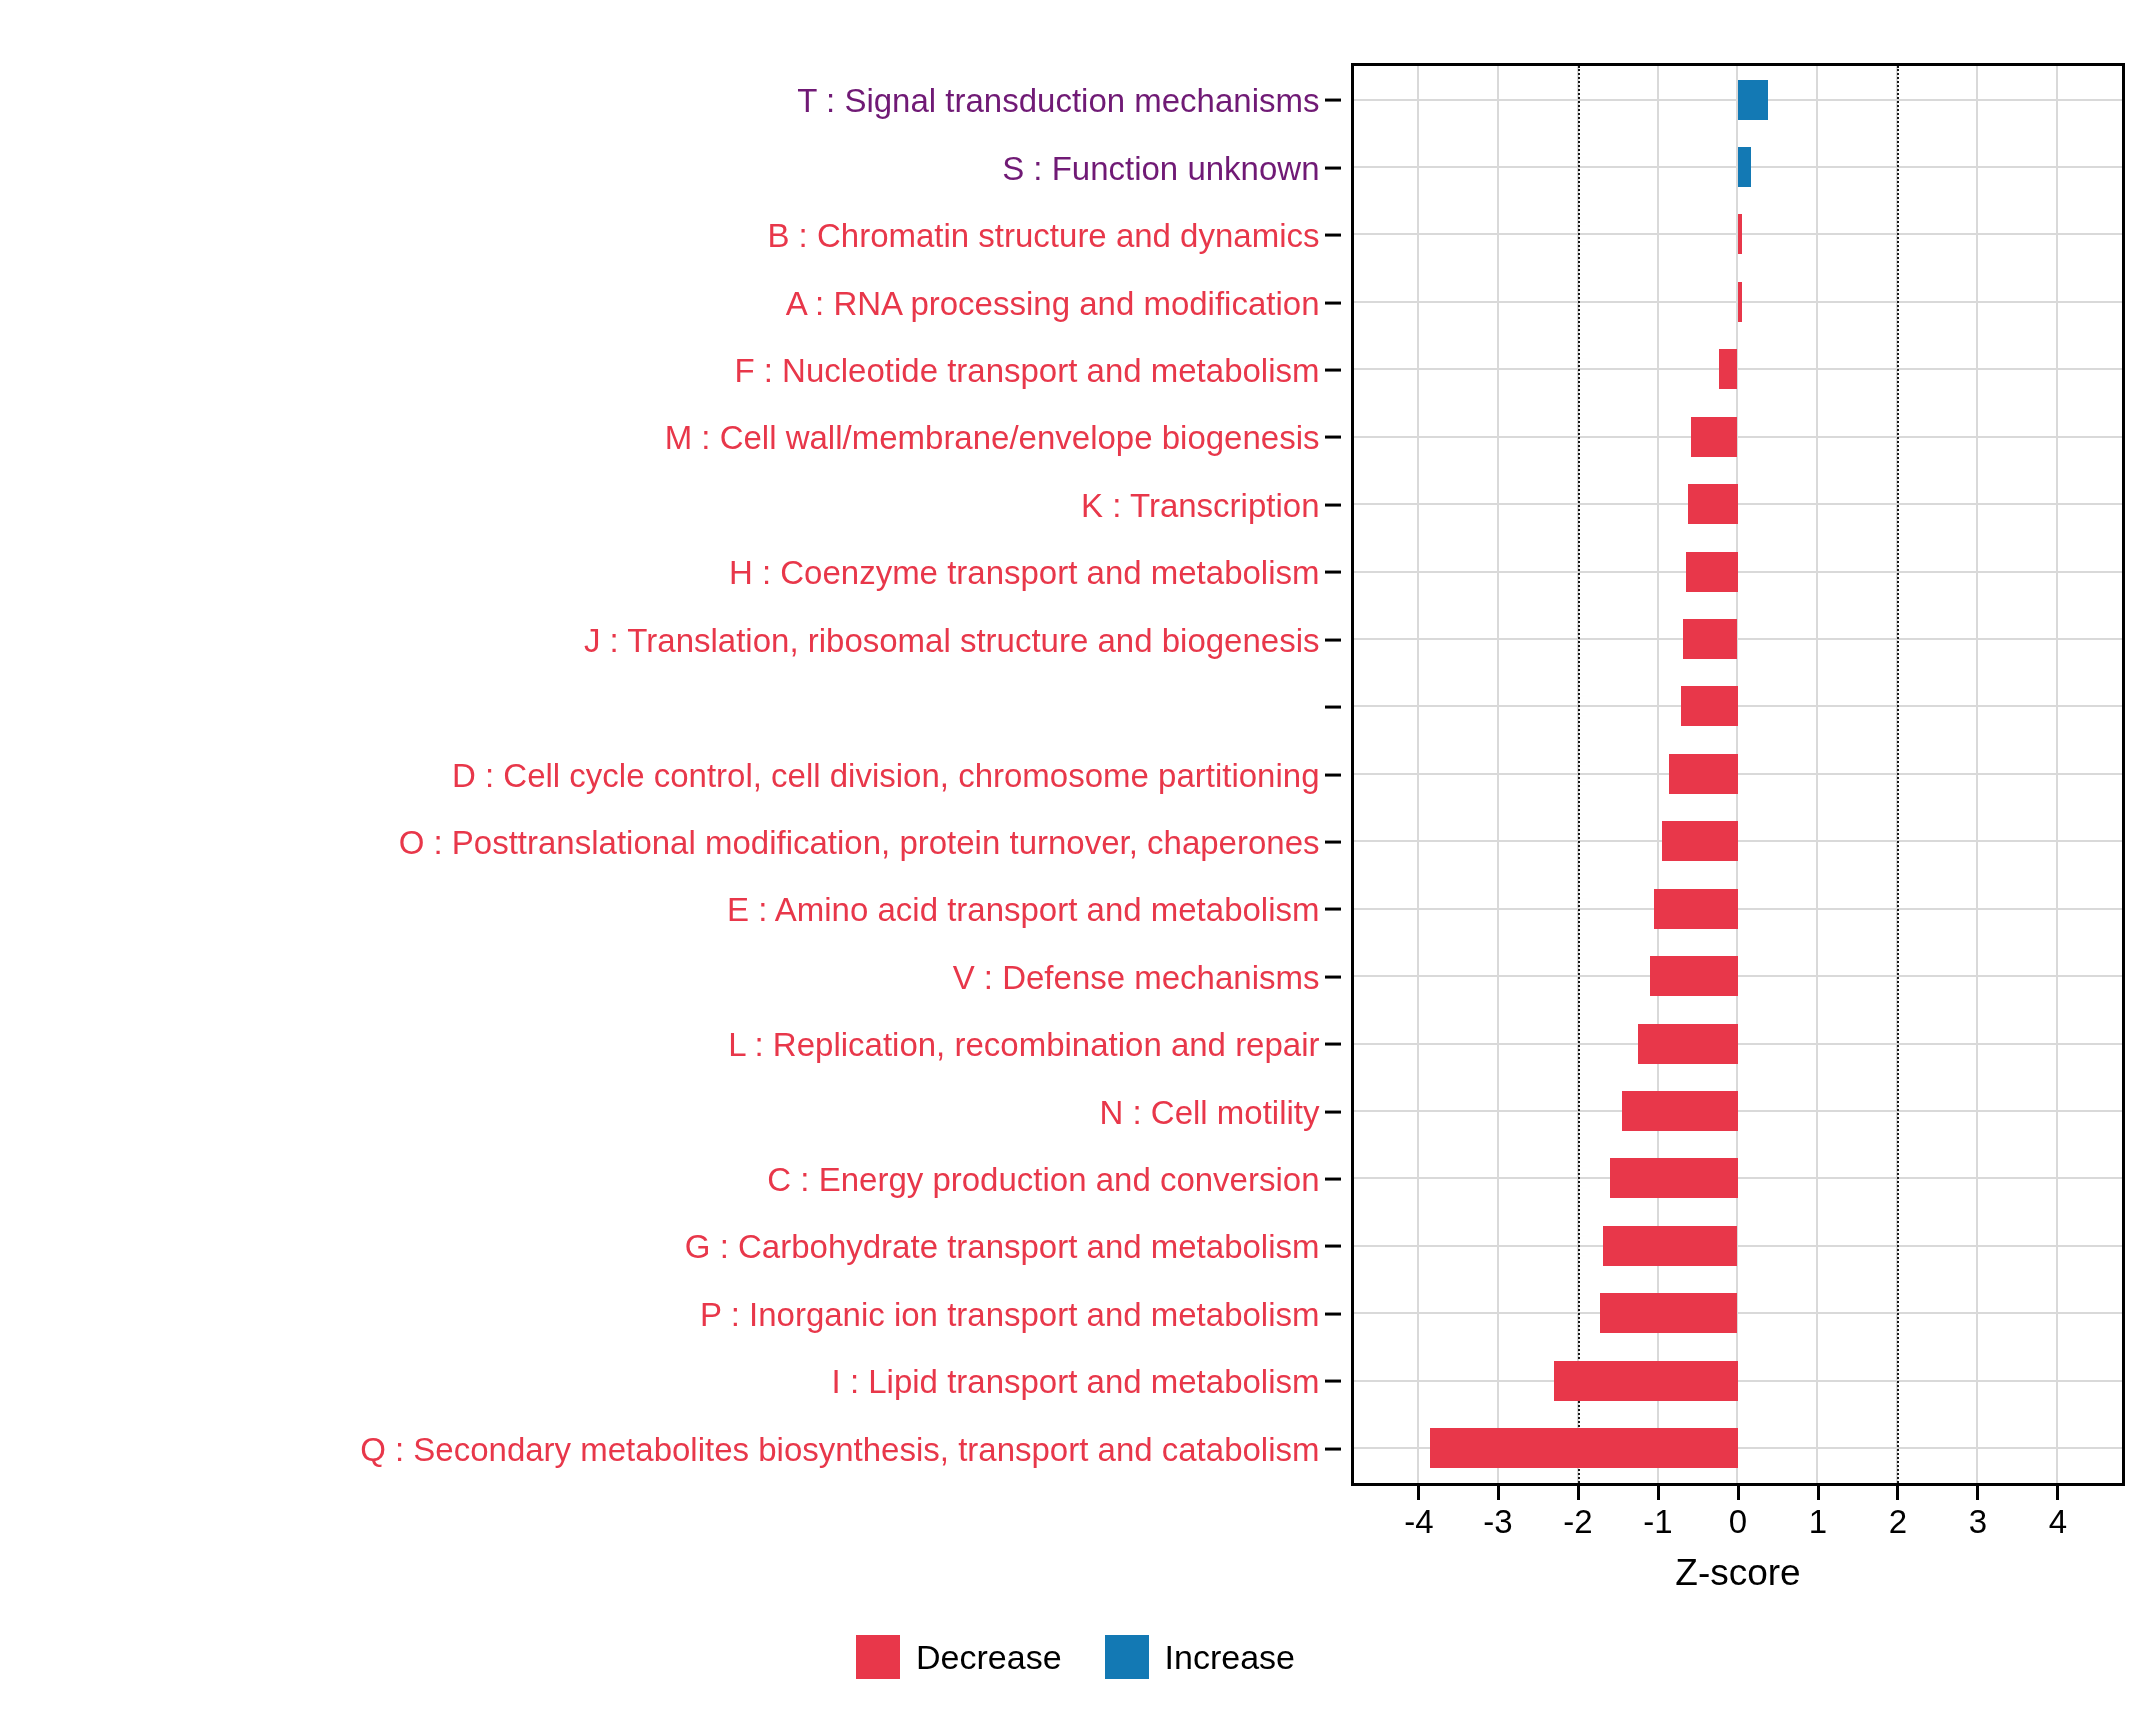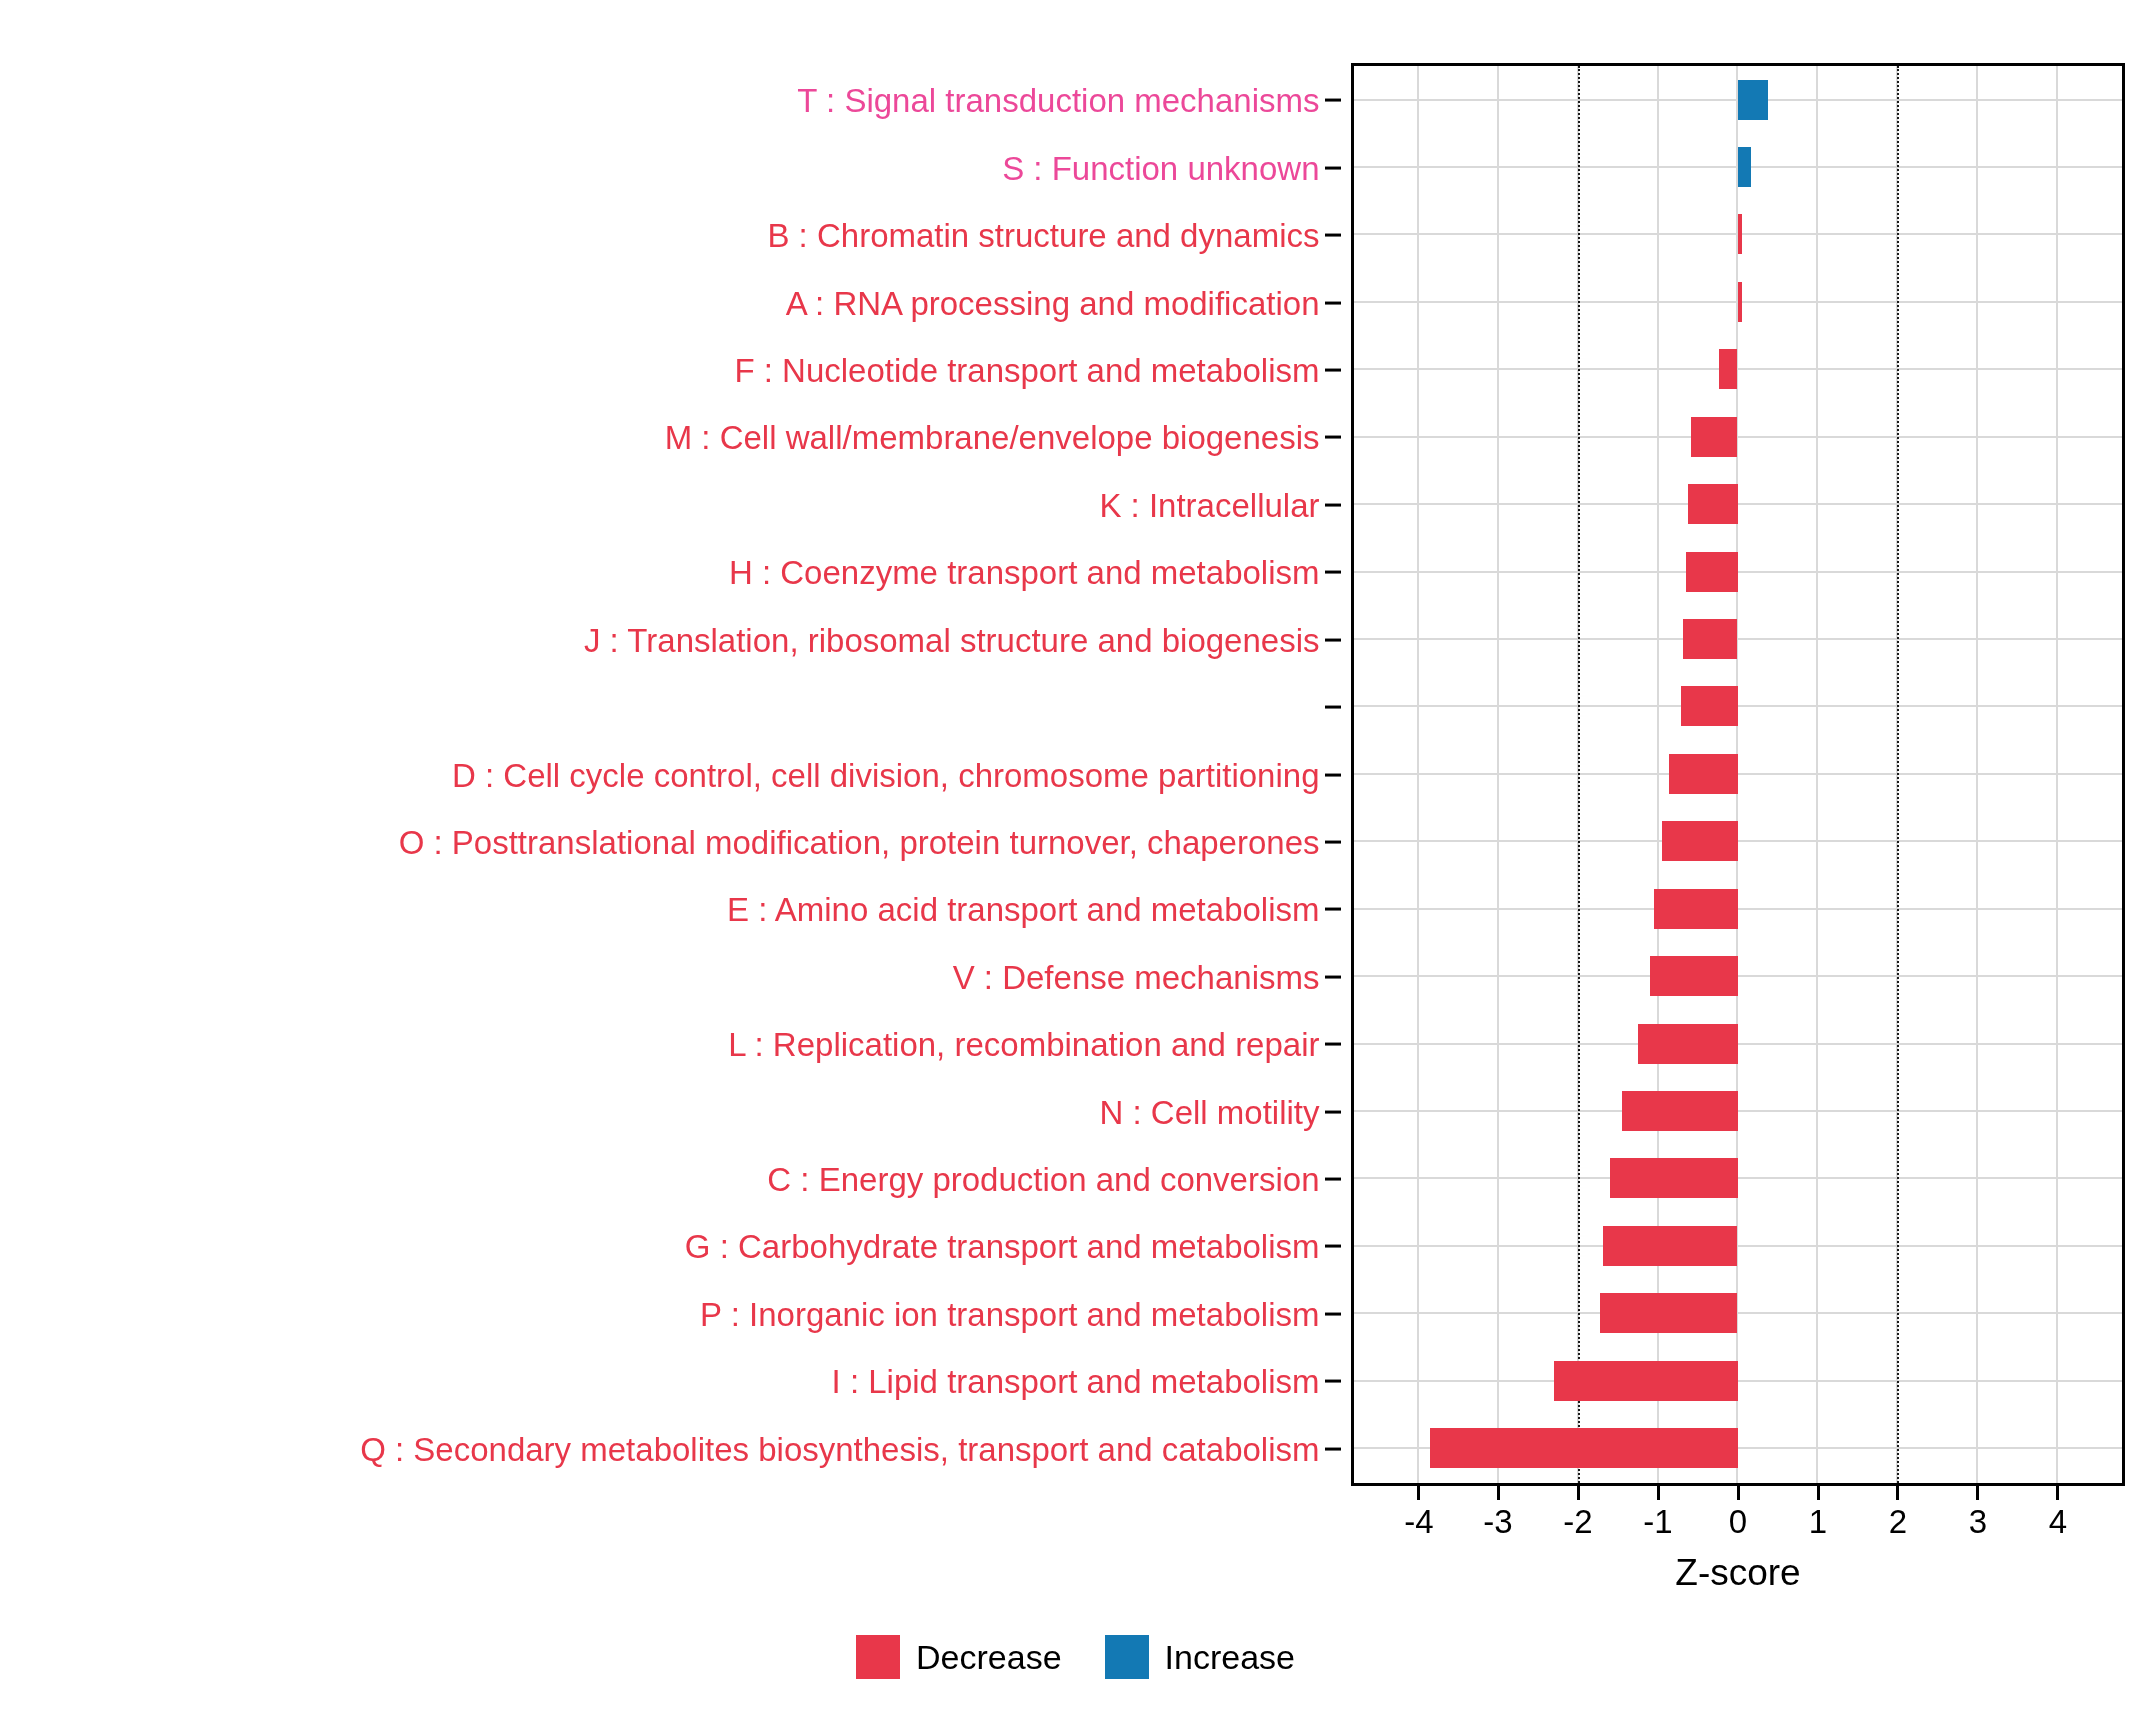--- a/index.html
+++ b/index.html
@@ -79,21 +79,21 @@
   .ylabel {
     position: absolute;
     right: 21.5px;
     transform: translateY(-50%);
     font-size: 33px;
     line-height: 1;
     white-space: nowrap;
     text-align: right;
   }
   .ylabel.dec { color: #e8374a; }
-  .ylabel.inc { color: #ec4899; }
+  .ylabel.inc { color: #701a75; }
   .tickmark {
     position: absolute;
     right: 0;
     width: 16px;
     height: 2.9px;
     background: #000000;
     transform: translateY(-50%);
   }
 
   
@@ -170,21 +170,21 @@
       <div class="ylabel inc" style="top: 105px;">S : Function unknown</div>
       <div class="tickmark" style="top: 105px;"></div>
       <div class="ylabel dec" style="top: 172px;">B : Chromatin structure and dynamics</div>
       <div class="tickmark" style="top: 172px;"></div>
       <div class="ylabel dec" style="top: 240px;">A : RNA processing and modification</div>
       <div class="tickmark" style="top: 240px;"></div>
       <div class="ylabel dec" style="top: 307px;">F : Nucleotide transport and metabolism</div>
       <div class="tickmark" style="top: 307px;"></div>
       <div class="ylabel dec" style="top: 374px;">M : Cell wall/membrane/envelope biogenesis</div>
       <div class="tickmark" style="top: 374px;"></div>
-      <div class="ylabel dec" style="top: 442px;">K : Intracellular</div>
+      <div class="ylabel dec" style="top: 442px;">K : Transcription</div>
       <div class="tickmark" style="top: 442px;"></div>
       <div class="ylabel dec" style="top: 509px;">H : Coenzyme transport and metabolism</div>
       <div class="tickmark" style="top: 509px;"></div>
       <div class="ylabel dec" style="top: 577px;">J : Translation, ribosomal structure and biogenesis</div>
       <div class="tickmark" style="top: 577px;"></div>
       <div class="tickmark" style="top: 644px;"></div>
       <div class="ylabel dec" style="top: 712px;">D : Cell cycle control, cell division, chromosome partitioning</div>
       <div class="tickmark" style="top: 712px;"></div>
       <div class="ylabel dec" style="top: 779px;">O : Posttranslational modification, protein turnover, chaperones</div>
       <div class="tickmark" style="top: 779px;"></div>

